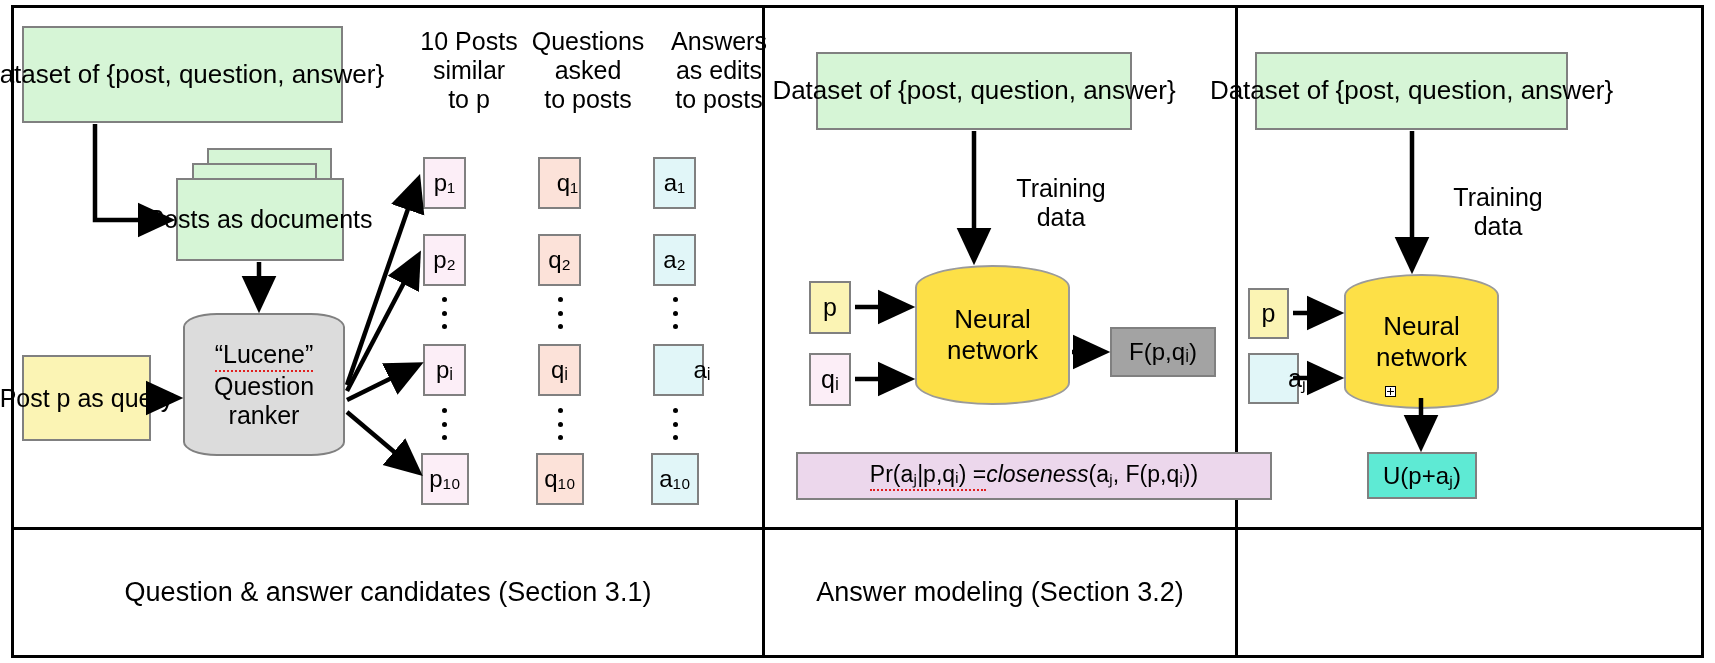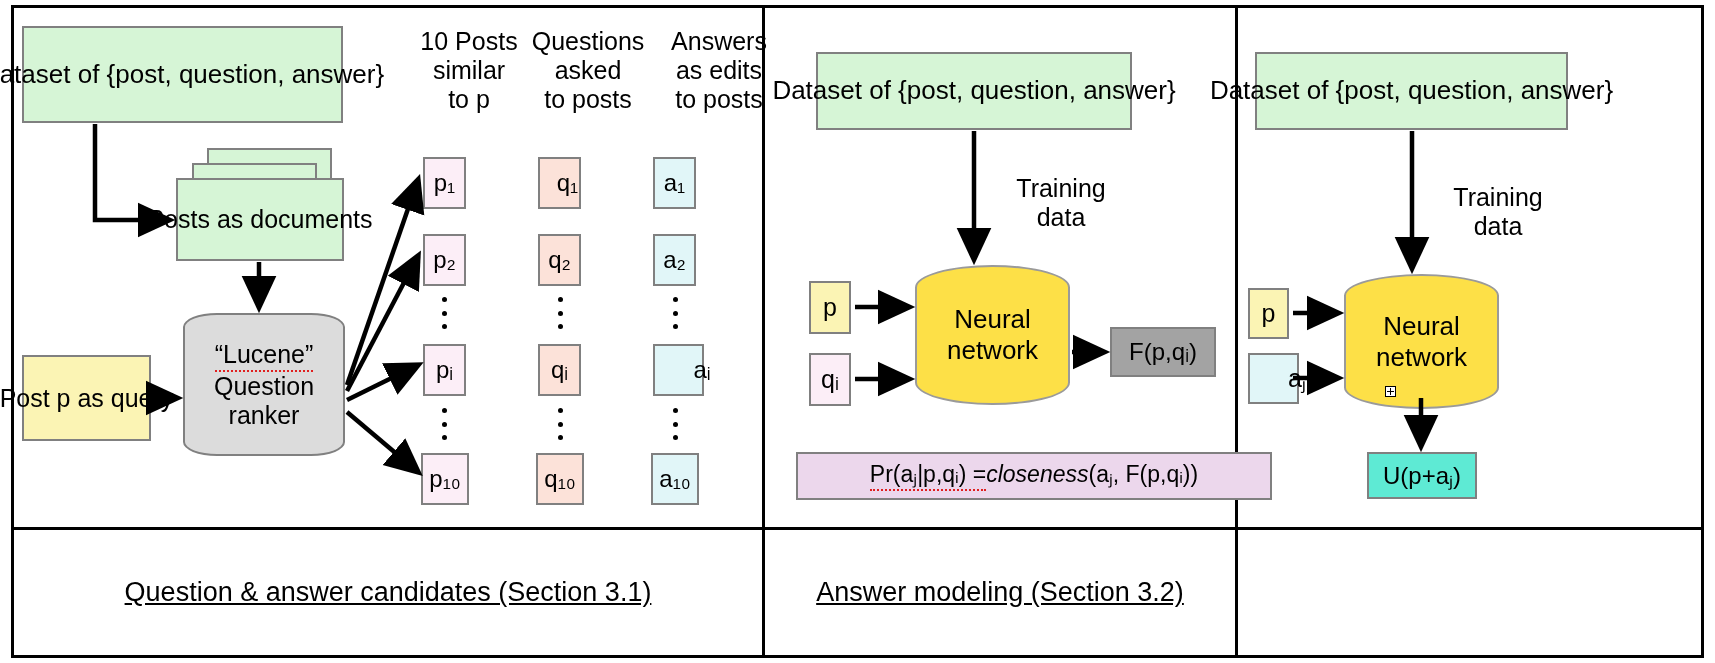--- a/index.html
+++ b/index.html
@@ -94,21 +94,20 @@
   }
   .colhead { font-size: 25px; }
   .footer-label {
     position: absolute;
     display: flex;
     align-items: center;
     justify-content: center;
     font-size: 27px;
     color: #000;
     white-space: nowrap;
-    text-decoration: underline;
   }
 
   
   svg.arrows {
     position: absolute;
     left: 0; top: 0;
     width: 1715px; height: 663px;
     pointer-events: none;
   }
 

